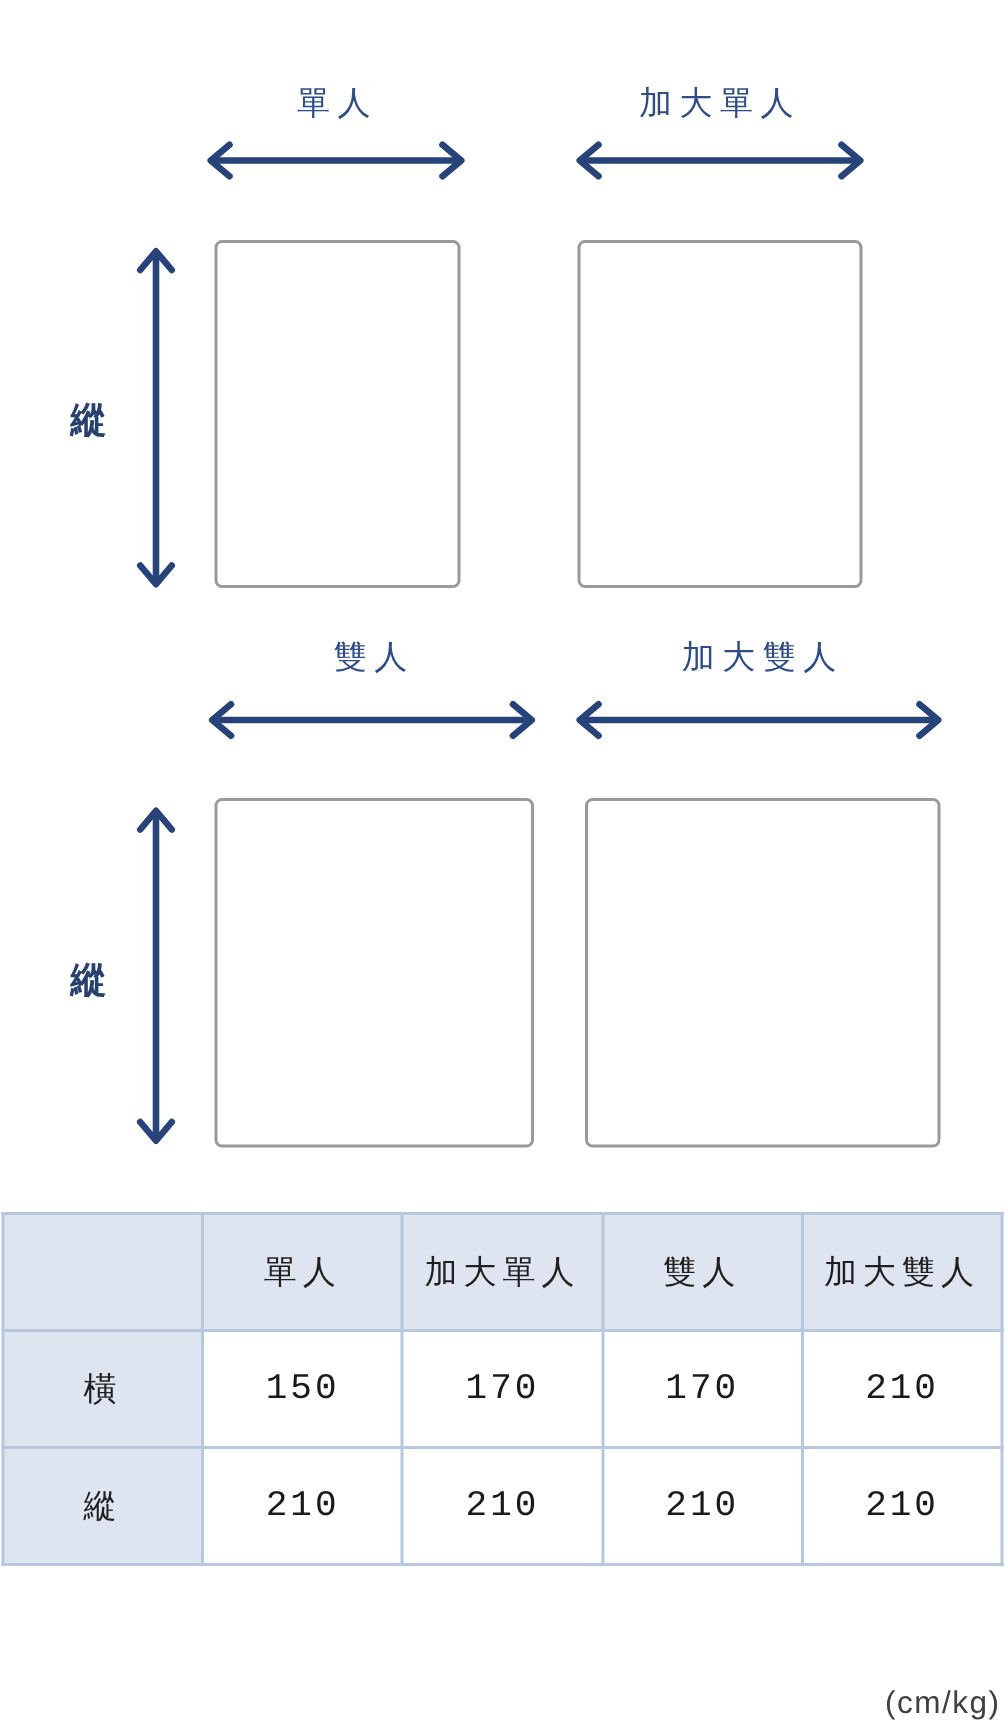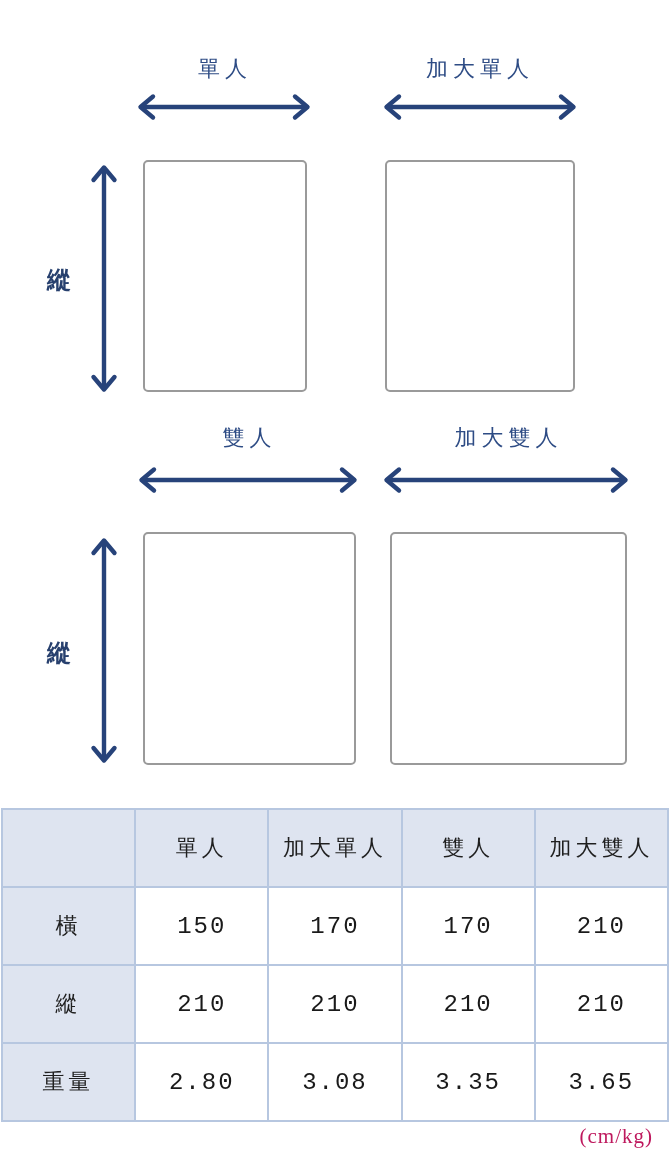--- a/index.html
+++ b/index.html
@@ -40,23 +40,23 @@
   table.size-table th{
     background:#DEE4F0;color:#1f1f1f;font-weight:normal;
     font-size:22px;letter-spacing:4px;
   }
   table.size-table td{
     background:#ffffff;color:#1a1a1a;
     font-family:Liberation Mono, monospace;
     font-size:24px;letter-spacing:2px;
   }
   .unit-note{
-    position:absolute;right:17px;top:1124px;
-    font-family:Liberation Serif, serif;
-    font-size:21px;color:#be185d;letter-spacing:1px;
+    position:absolute;right:3px;top:1124px;
+    font-family:Liberation Sans, sans-serif;
+    font-size:21px;color:#404040;letter-spacing:1px;
   }
 </style>
 </head>
 <body>
 
 <div class="abs" style="left:0;top:0;width:670px;height:400px;">
 
   <div class="bed-label abs" style="left:143px;top:54px;width:164px;">單人</div>
   <div class="bed-label abs" style="left:385px;top:54px;width:190px;">加大單人</div>
 
@@ -139,23 +139,16 @@
       <td>170</td>
       <td>210</td>
     </tr>
     <tr>
       <th>縱</th>
       <td>210</td>
       <td>210</td>
       <td>210</td>
       <td>210</td>
     </tr>
-    <tr>
-      <th>重量</th>
-      <td>2.80</td>
-      <td>3.08</td>
-      <td>3.35</td>
-      <td>3.65</td>
-    </tr>
   </tbody>
 </table>
 
 <div class="unit-note">(cm/kg)</div>
 
 </body></html>

